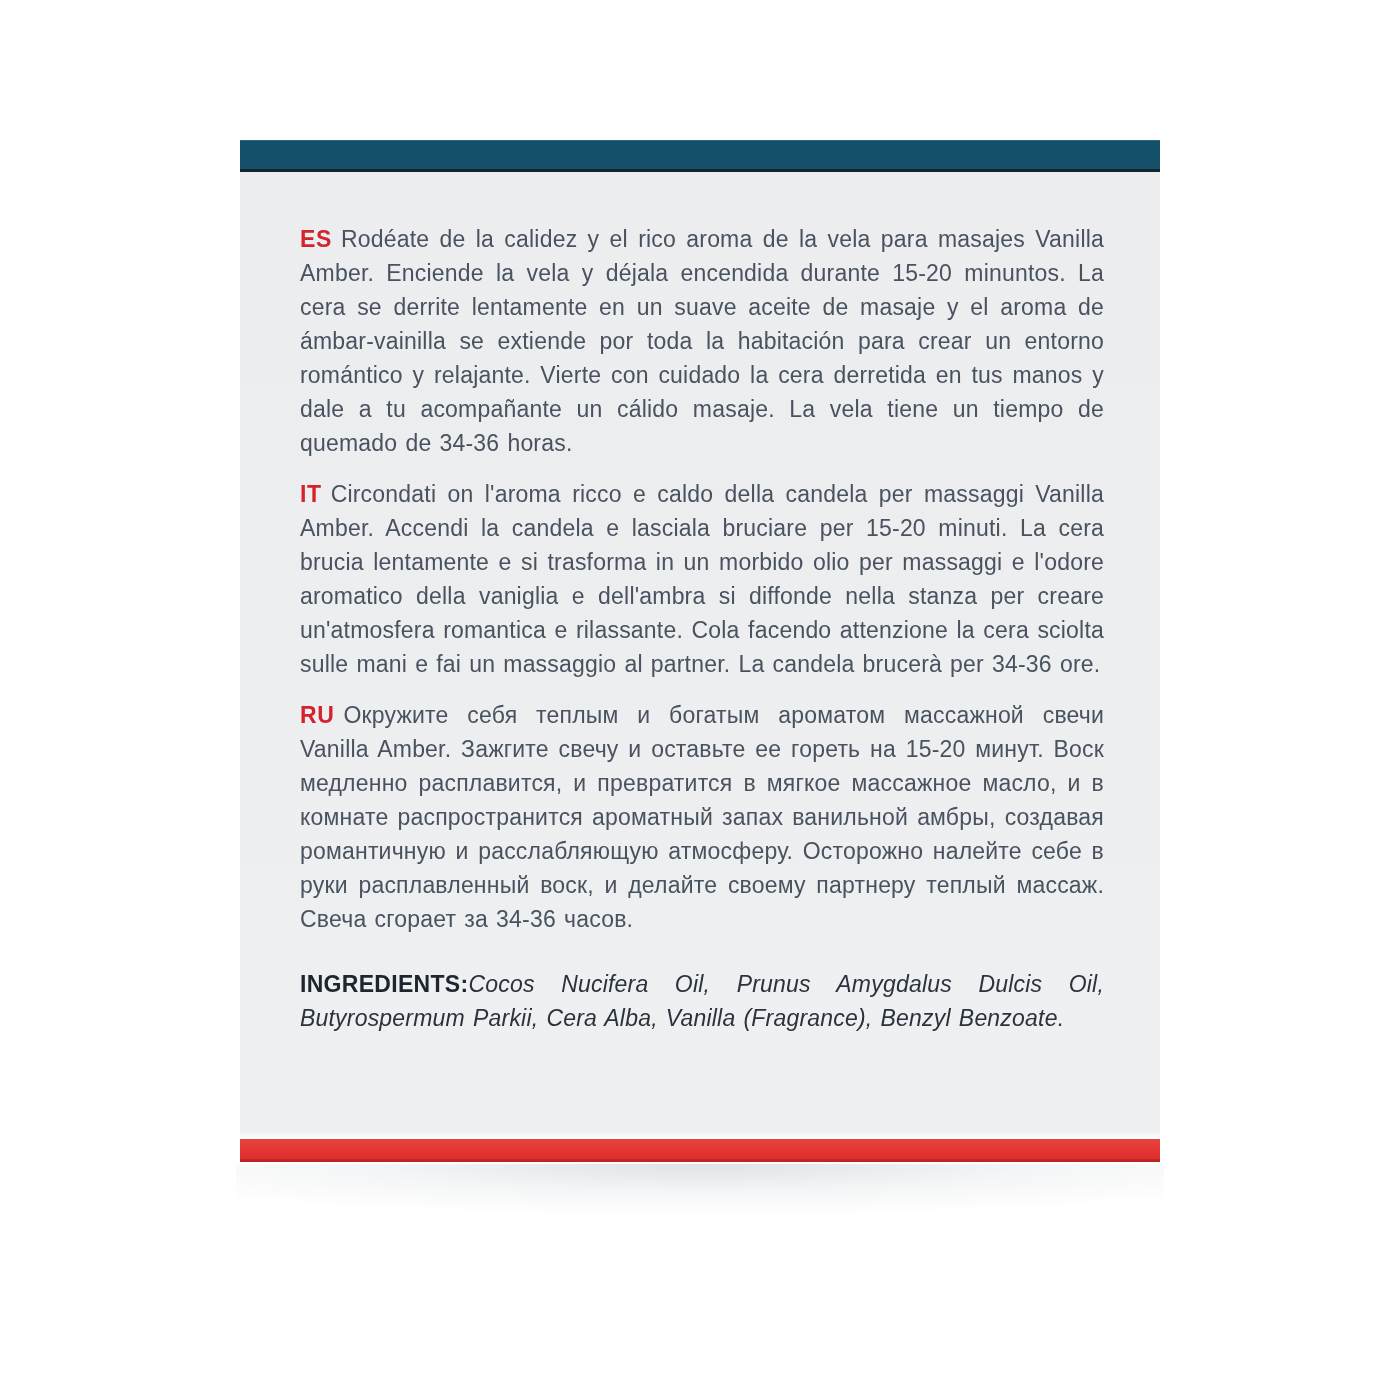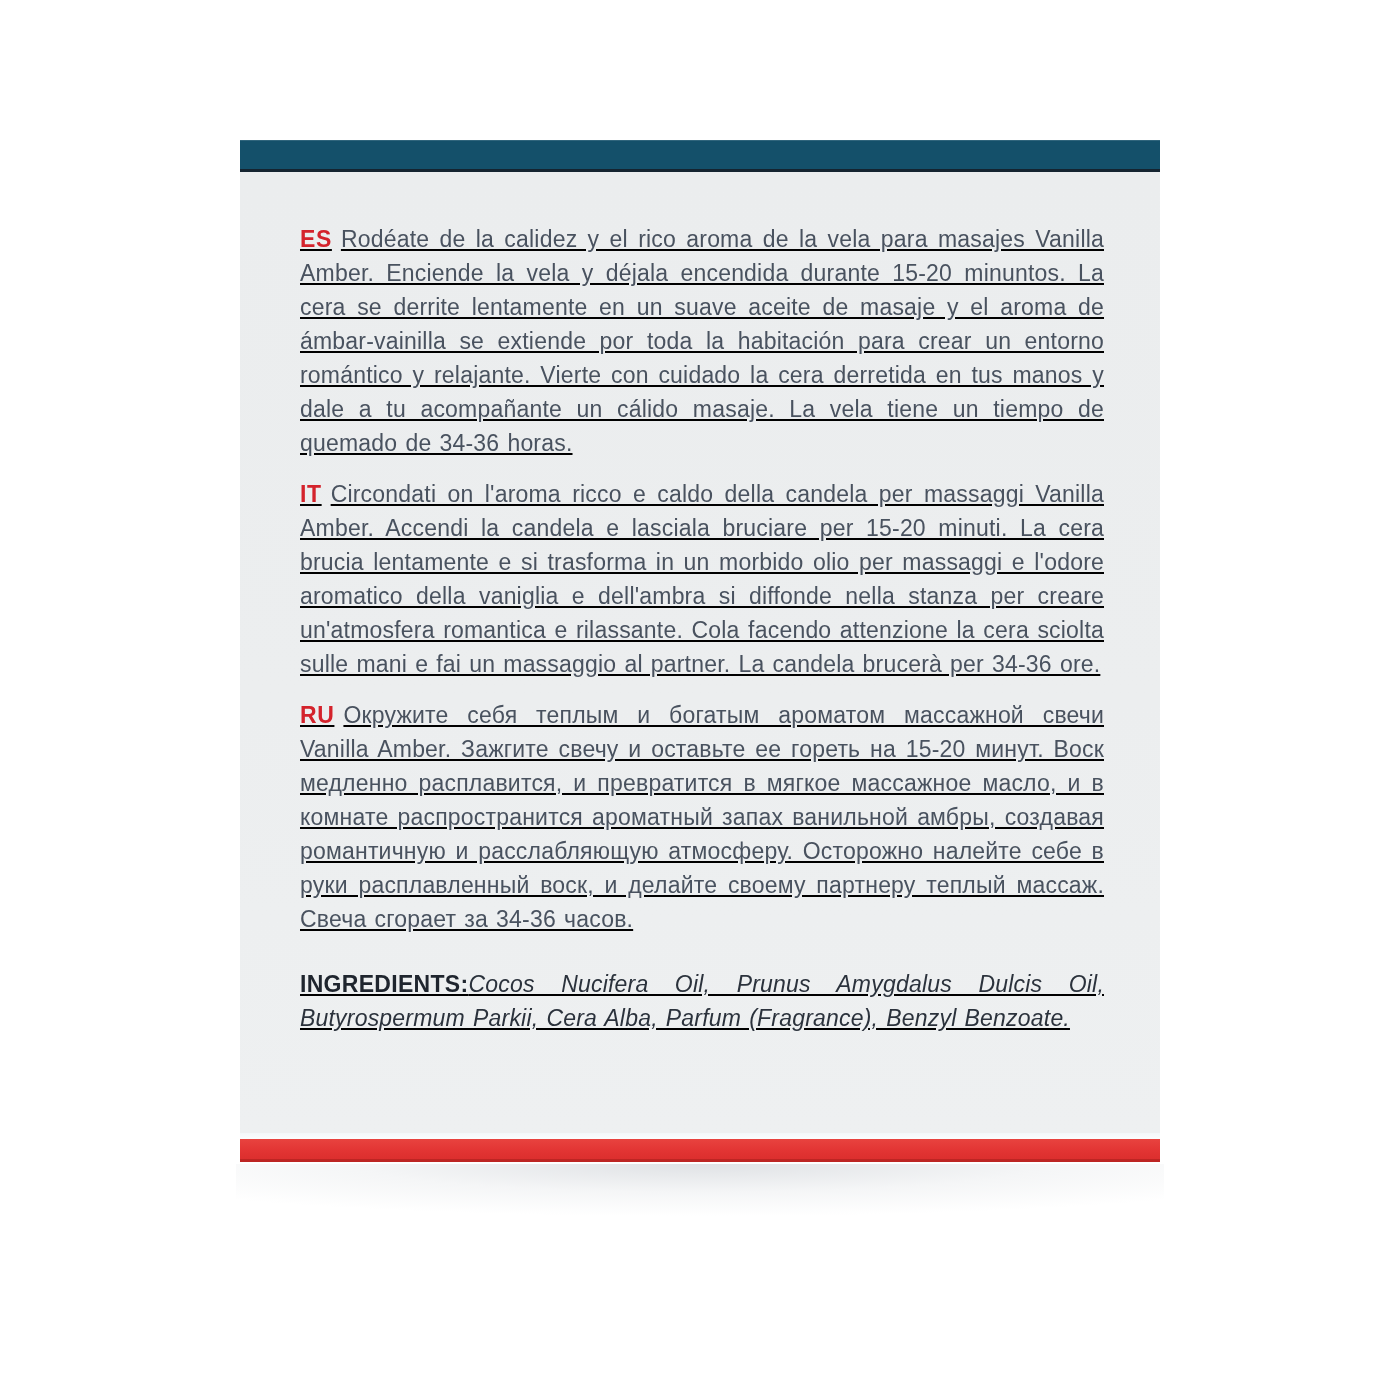--- a/index.html
+++ b/index.html
@@ -27,21 +27,20 @@
     background-color: #14506a;
     border-bottom: 3px solid #152430;
     box-shadow: inset 0 1px 0 rgba(255,255,255,0.12);
   }
   .panel-body {
     box-sizing: border-box;
     height: 961px;
     padding: 50px 56px 0 60px;
     background: linear-gradient(180deg, #ebedee 0%, #ecEEef 55%, #eef0f1 100%);
     background-color: #ecedef;
-    text-decoration: underline;
   }
   p.section {
     margin: 0 0 17px 0;
     font-size: 23px;
     line-height: 34px;
     color: #49525f;
     text-align: justify;
     word-spacing: 1.5px;
     letter-spacing: 0.2px;
   }
@@ -100,21 +99,21 @@
 
       <p class="section">
         <span class="lang">IT</span><span class="txt">Circondati on l'aroma ricco e caldo della candela per massaggi Vanilla Amber. Accendi la candela e lasciala bruciare per 15-20 minuti. La cera brucia lentamente e si trasforma in un morbido olio per massaggi e l'odore aromatico della vaniglia e dell'ambra si diffonde nella stanza per creare un'atmosfera romantica e rilassante. Cola facendo attenzione la cera sciolta sulle mani e fai un massaggio al partner. La candela brucerà per 34-36 ore.</span>
       </p>
 
       <p class="section">
         <span class="lang">RU</span><span class="txt">Окружите себя теплым и богатым ароматом массажной свечи Vanilla Amber. Зажгите свечу и оставьте ее гореть на 15-20 минут. Воск медленно расплавится, и превратится в мягкое массажное масло, и в комнате распространится ароматный запах ванильной амбры, создавая романтичную и расслабляющую атмосферу. Осторожно налейте себе в руки расплавленный воск, и делайте своему партнеру теплый массаж. Свеча сгорает за 34-36 часов.</span>
       </p>
 
       <p class="section ingredients">
-        <span class="ing-label">INGREDIENTS:</span><span class="ing-text">Cocos Nucifera Oil, Prunus Amygdalus Dulcis Oil, Butyrosper­mum Parkii, Cera Alba, Parfum (Fragrance), Benzyl Benzoate.</span>
+        <span class="ing-label">INGREDIENTS:</span><span class="ing-text">Cocos Nucifera Oil, Prunus Amygdalus Dulcis Oil, Butyrosper­mum Parkii, Cera Alba, Vanilla (Fragrance), Benzyl Benzoate.</span>
       </p>
 
     </div>
 
     <div class="light-strip"></div>
     <div class="red-bar"></div>
     <div class="shadow"></div>
 
   </div>
 </div>

